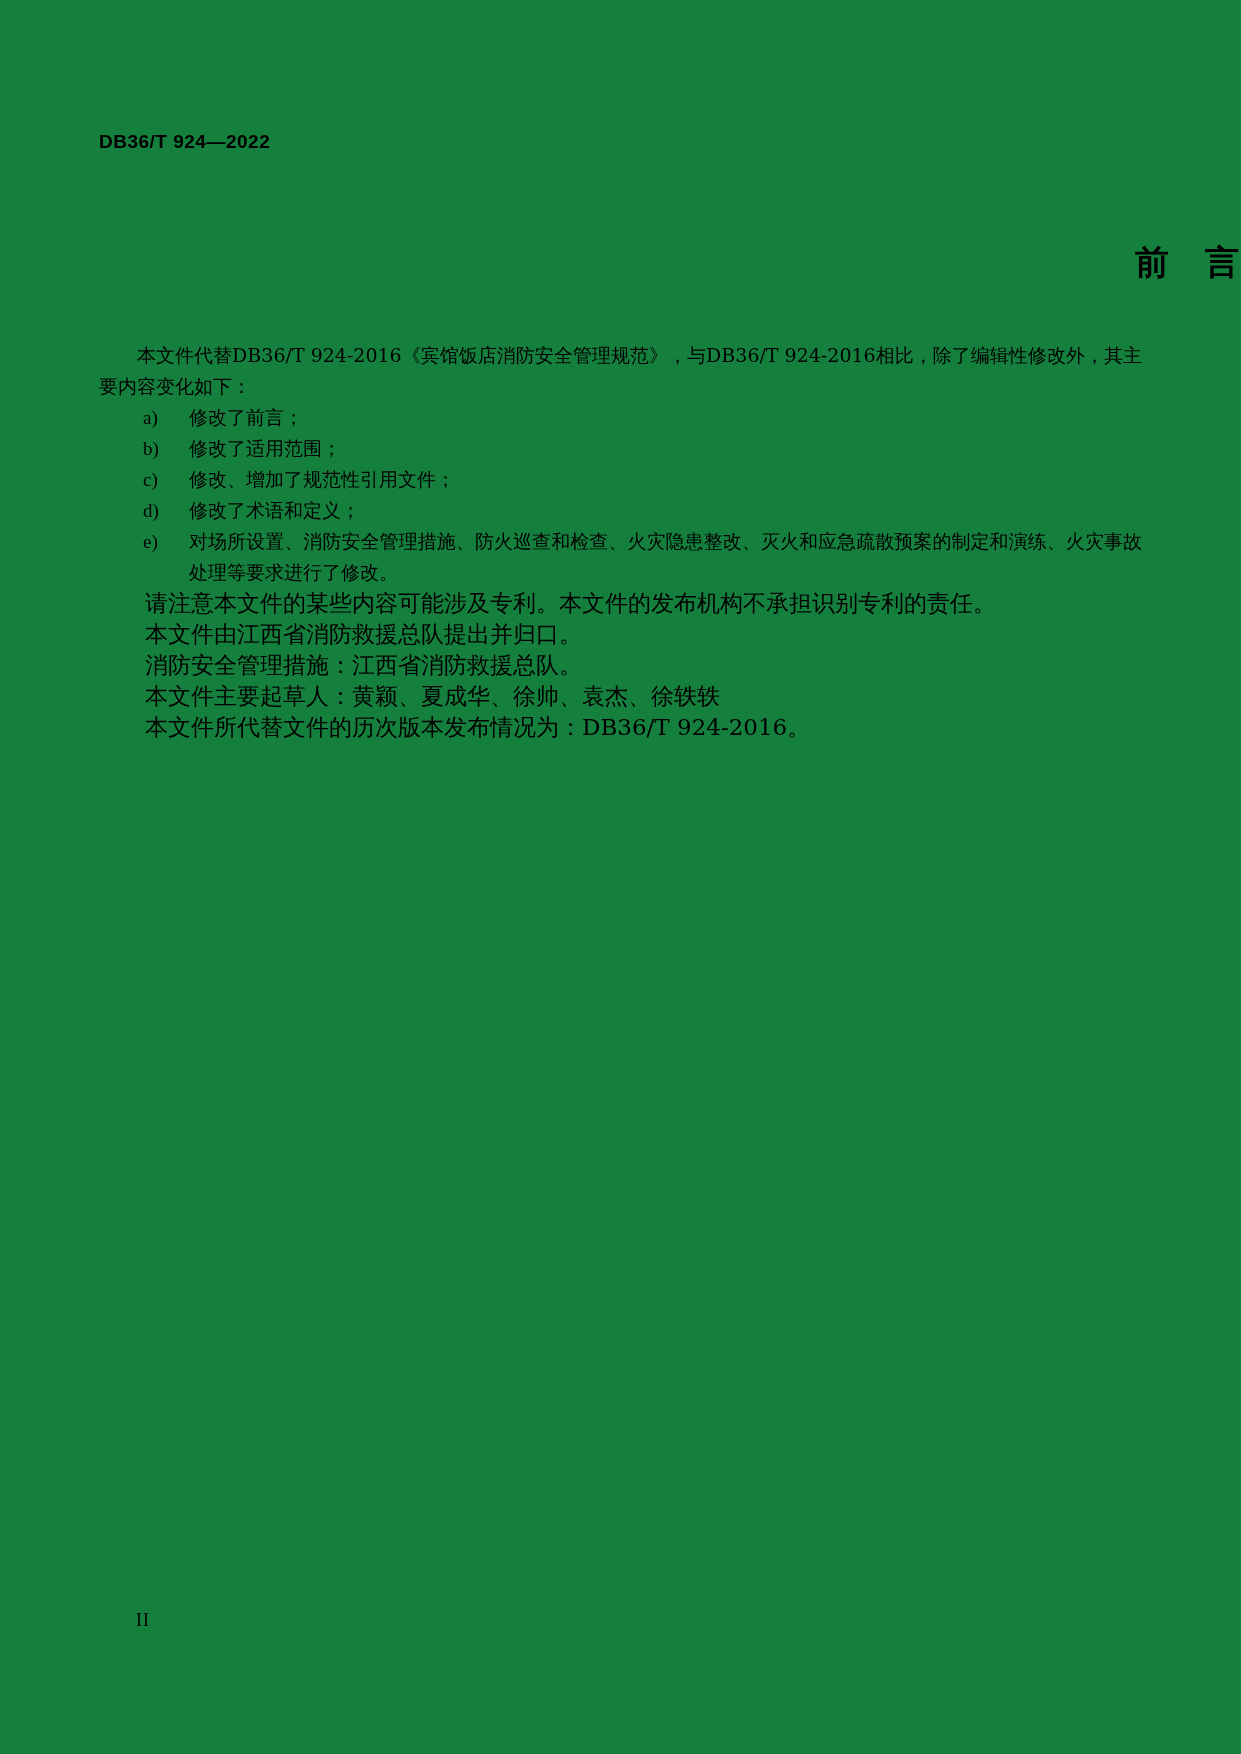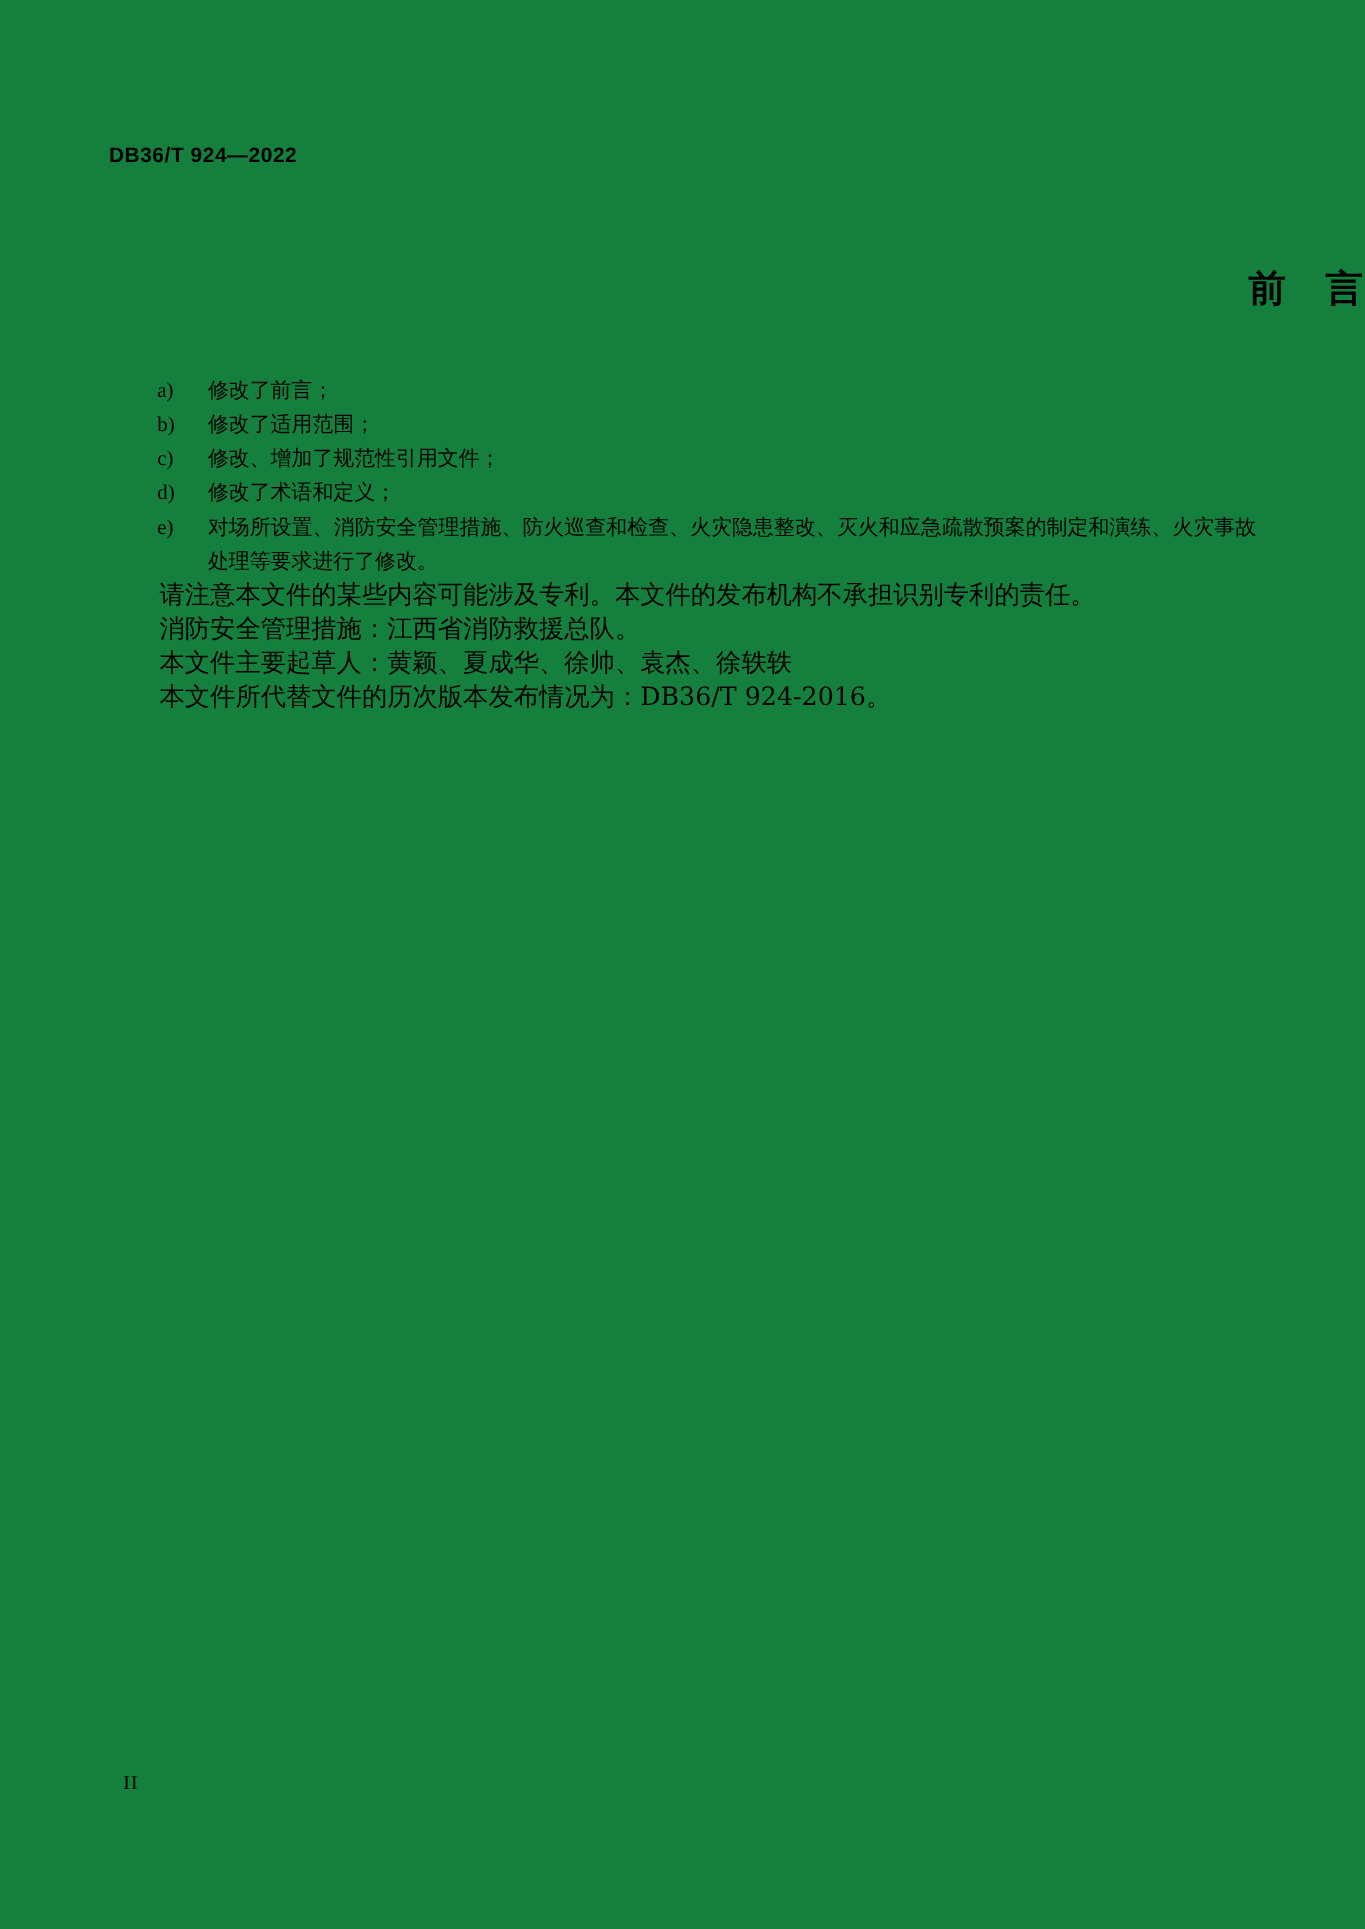--- a/index.html
+++ b/index.html
@@ -81,41 +81,42 @@
     width: 46px;
     font-family: "Liberation Serif", serif;
     font-size: 19px;
   }
   ol.list li .item-text {
     flex: 1 1 auto;
     text-align: justify;
   }
   .page-number {
     position: absolute;
-    left: 112px;
+    left: 136px;
     top: 1610px;
     font-family: "Liberation Serif", serif;
     font-size: 18px;
     letter-spacing: 1px;
   }
 </style>
 </head>
 <body>
 
 <div class="page">
 
   <div class="header-std">DB36/T 924—2022</div>
 
   <div class="doc-title">
     <span>前</span><span class="gap"></span><span>言</span>
   </div>
 
   <div class="body-block">
 
 
+    <p class="para">本文件代替DB36/T 924-2016《宾馆饭店消防安全管理规范》，与DB36/T 924-2016相比，除了编辑性修改外，其主要内容变化如下：</p>
 
     <ol class="list">
       <li>
         <span class="marker">a)</span>
         <span class="item-text">修改了前言；</span>
       </li>
       <li>
         <span class="marker">b)</span>
         <span class="item-text">修改了适用范围；</span>
       </li>
@@ -127,20 +128,21 @@
         <span class="marker">d)</span>
         <span class="item-text">修改了术语和定义；</span>
       </li>
       <li>
         <span class="marker">e)</span>
         <span class="item-text">对场所设置、消防安全管理措施、防火巡查和检查、火灾隐患整改、灭火和应急疏散预案的制定和演练、火灾事故处理等要求进行了修改。</span>
       </li>
     </ol>
 
     <p class="para-noindent">请注意本文件的某些内容可能涉及专利。本文件的发布机构不承担识别专利的责任。</p>
+    <p class="para-noindent">本文件由江西省消防救援总队提出并归口。</p>
     <p class="para-noindent">消防安全管理措施：江西省消防救援总队。</p>
     <p class="para-noindent">本文件主要起草人：黄颖、夏成华、徐帅、袁杰、徐轶轶</p>
     <p class="para-noindent">本文件所代替文件的历次版本发布情况为：DB36/T 924-2016。</p>
 
   </div>
 
   <div class="page-number">II</div>
 
 </div>
 

